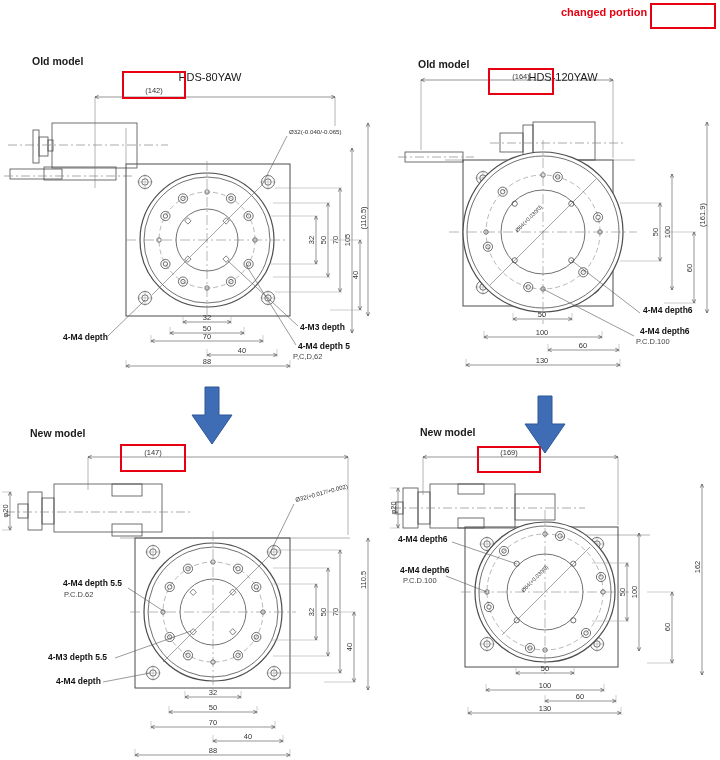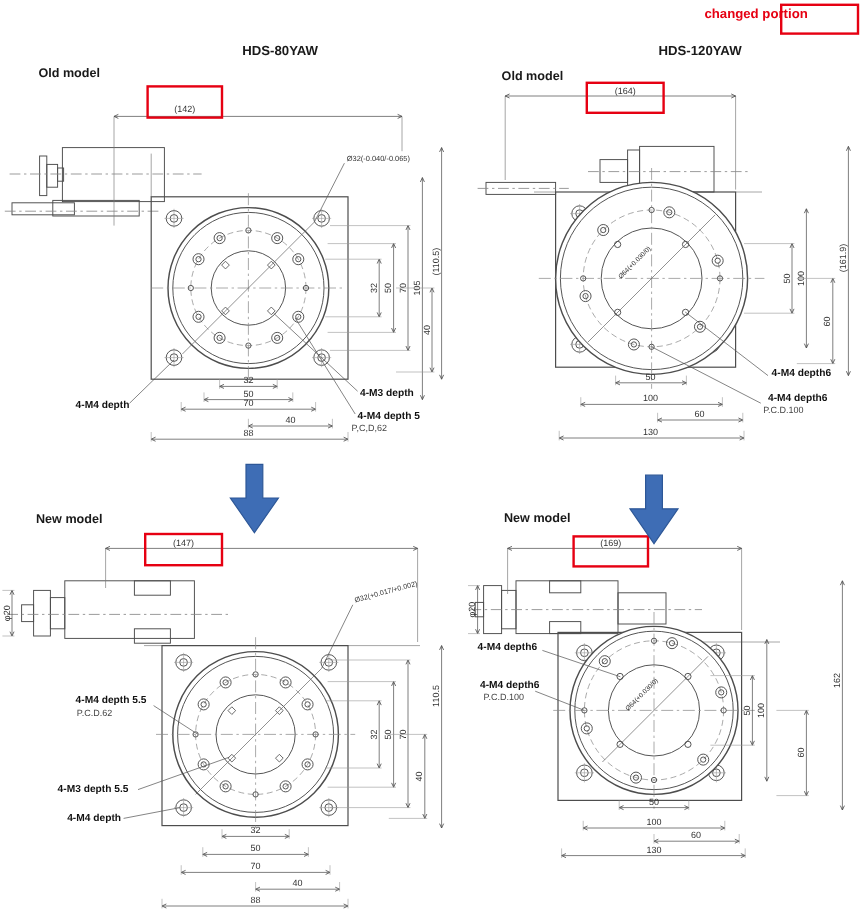--- a/index.html
+++ b/index.html
@@ -2,31 +2,31 @@
 <html style="--red: #e60012; --blue: #3e6db5;"><head>
 <meta charset="utf-8">
 <style>
   :root { --red:#e60012; --blue:#3e6db5; }
   html,body{margin:0;padding:0;background:#fff;}
   .canvas{position:relative;width:720px;height:760px;background:#fff;overflow:hidden;
           font-family:"Liberation Sans",sans-serif;color:#1a1a1a;}
   .abs{position:absolute;}
   .legend-label{font-size:11px;font-weight:bold;color:var(--red);white-space:nowrap;}
   .legend-box{width:62px;height:22px;border:2px solid var(--red);}
-  .col-title{width:110px;text-align:right;font-size:11px;font-weight:bold;}
+  .col-title{width:110px;text-align:center;font-size:11px;font-weight:normal;margin-top:34px;}
   .model-label{font-size:10.5px;font-weight:bold;margin-left:28px;}
   svg{position:absolute;overflow:visible;}
   svg text{font-family:"Liberation Sans",sans-serif;}
 </style>
 </head>
 <body>
 
 <div class="canvas">
 
-  <span class="abs legend-label" style="left:587px;top:6px;">changed portion</span>
+  <span class="abs legend-label" style="left:561px;top:6px;">changed portion</span>
   <div class="abs legend-box" style="left:650px;top:3px;"></div>
 
   <div class="abs col-title" style="left:155px;top:37px;">HDS-80YAW</div>
   <div class="abs col-title" style="left:508px;top:37px;">HDS-120YAW</div>
 
   <span class="abs model-label" style="left:4px;top:55px;">Old model</span>
   <span class="abs model-label" style="left:390px;top:58px;">Old model</span>
   <span class="abs model-label" style="left:2px;top:427px;">New model</span>
   <span class="abs model-label" style="left:392px;top:426px;">New model</span>
 

